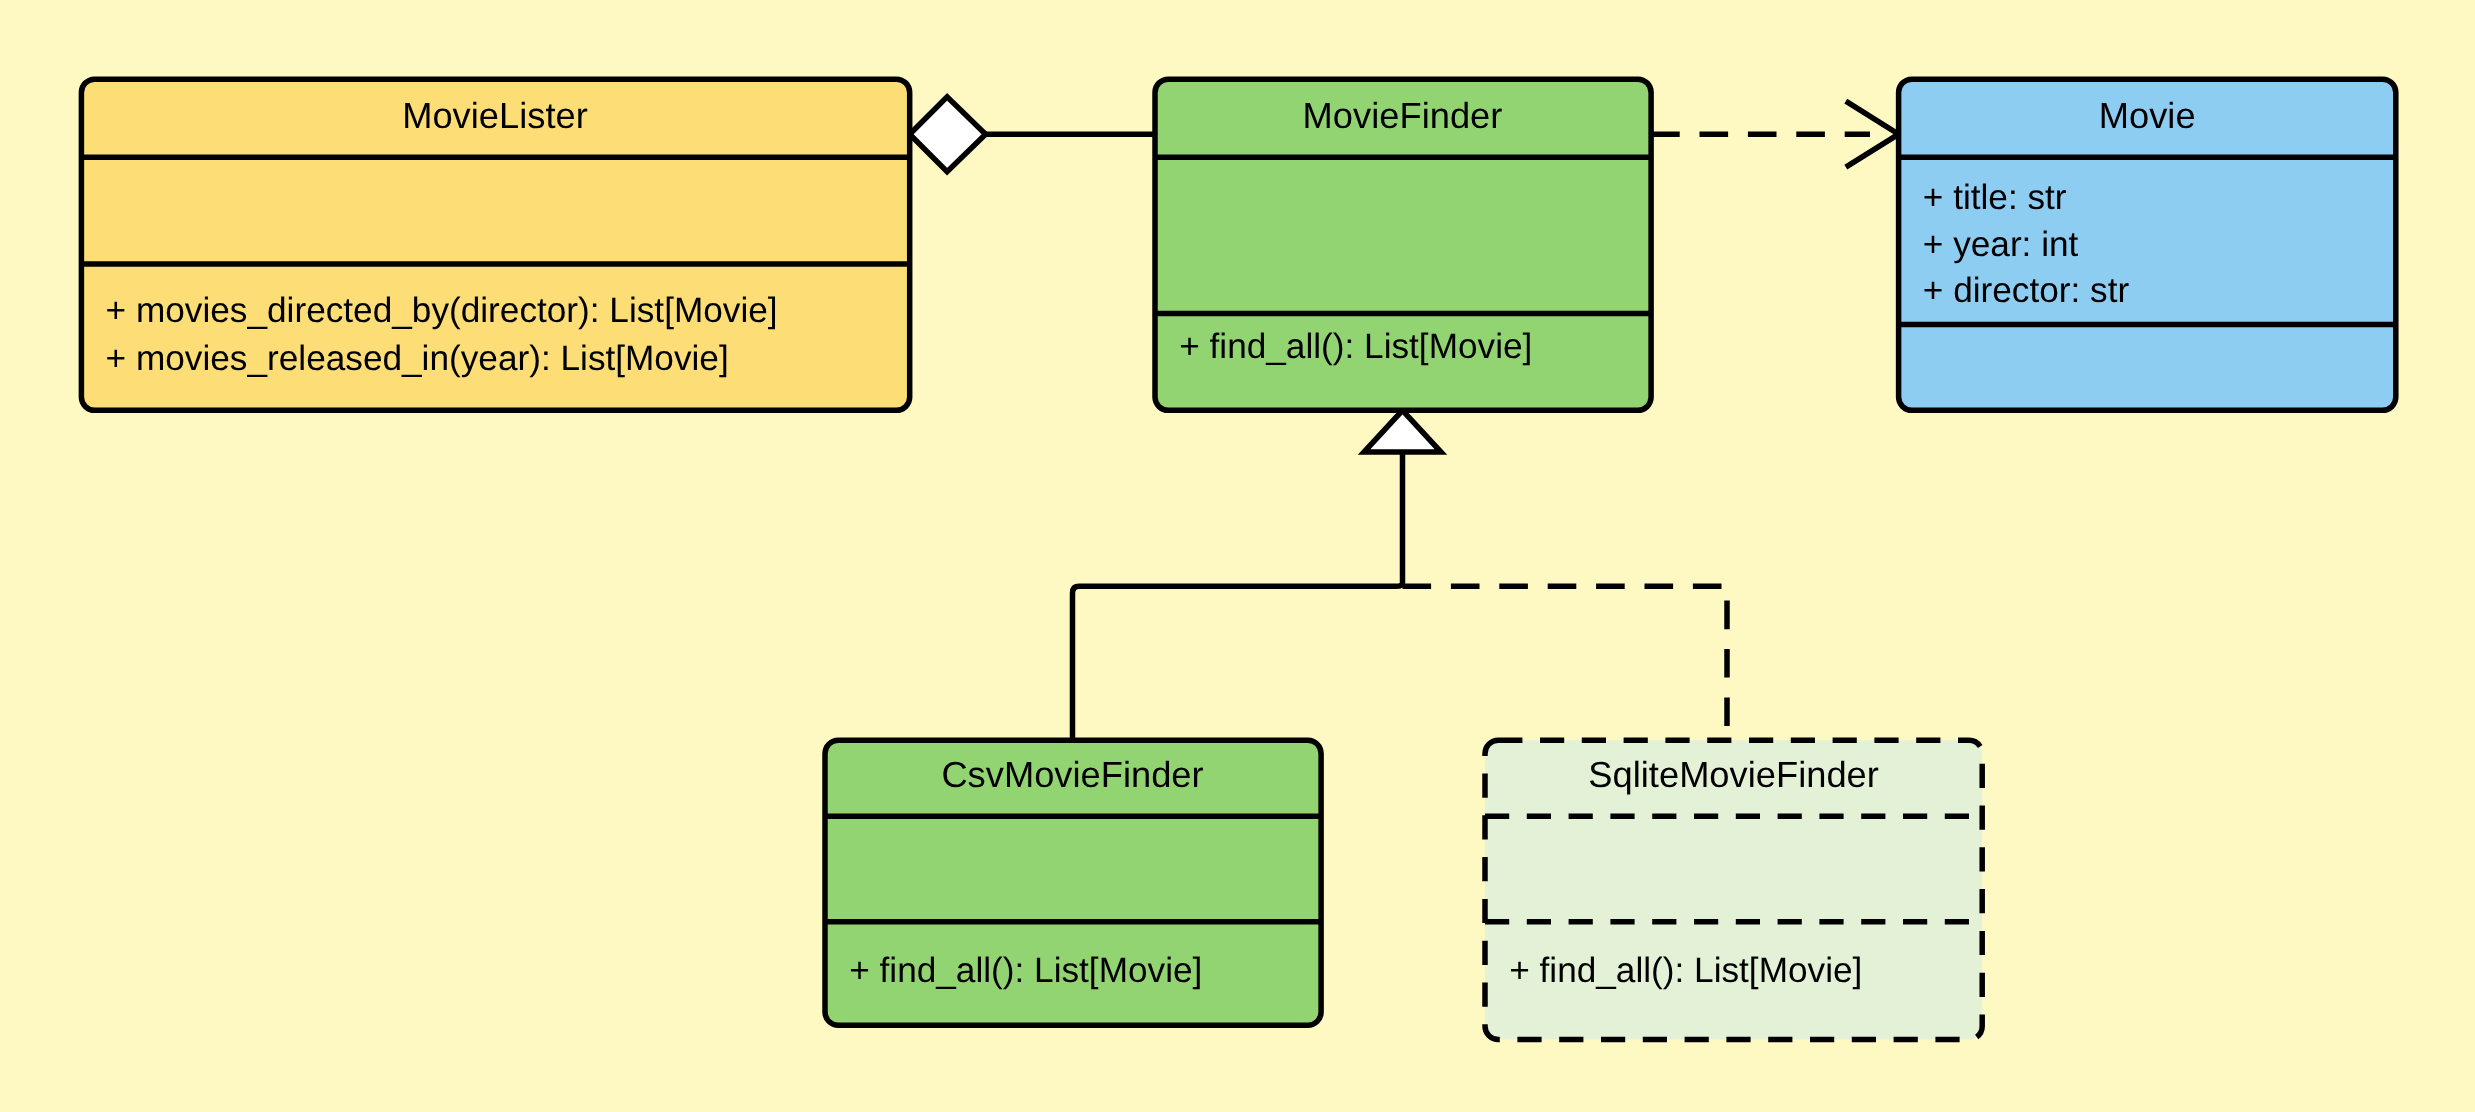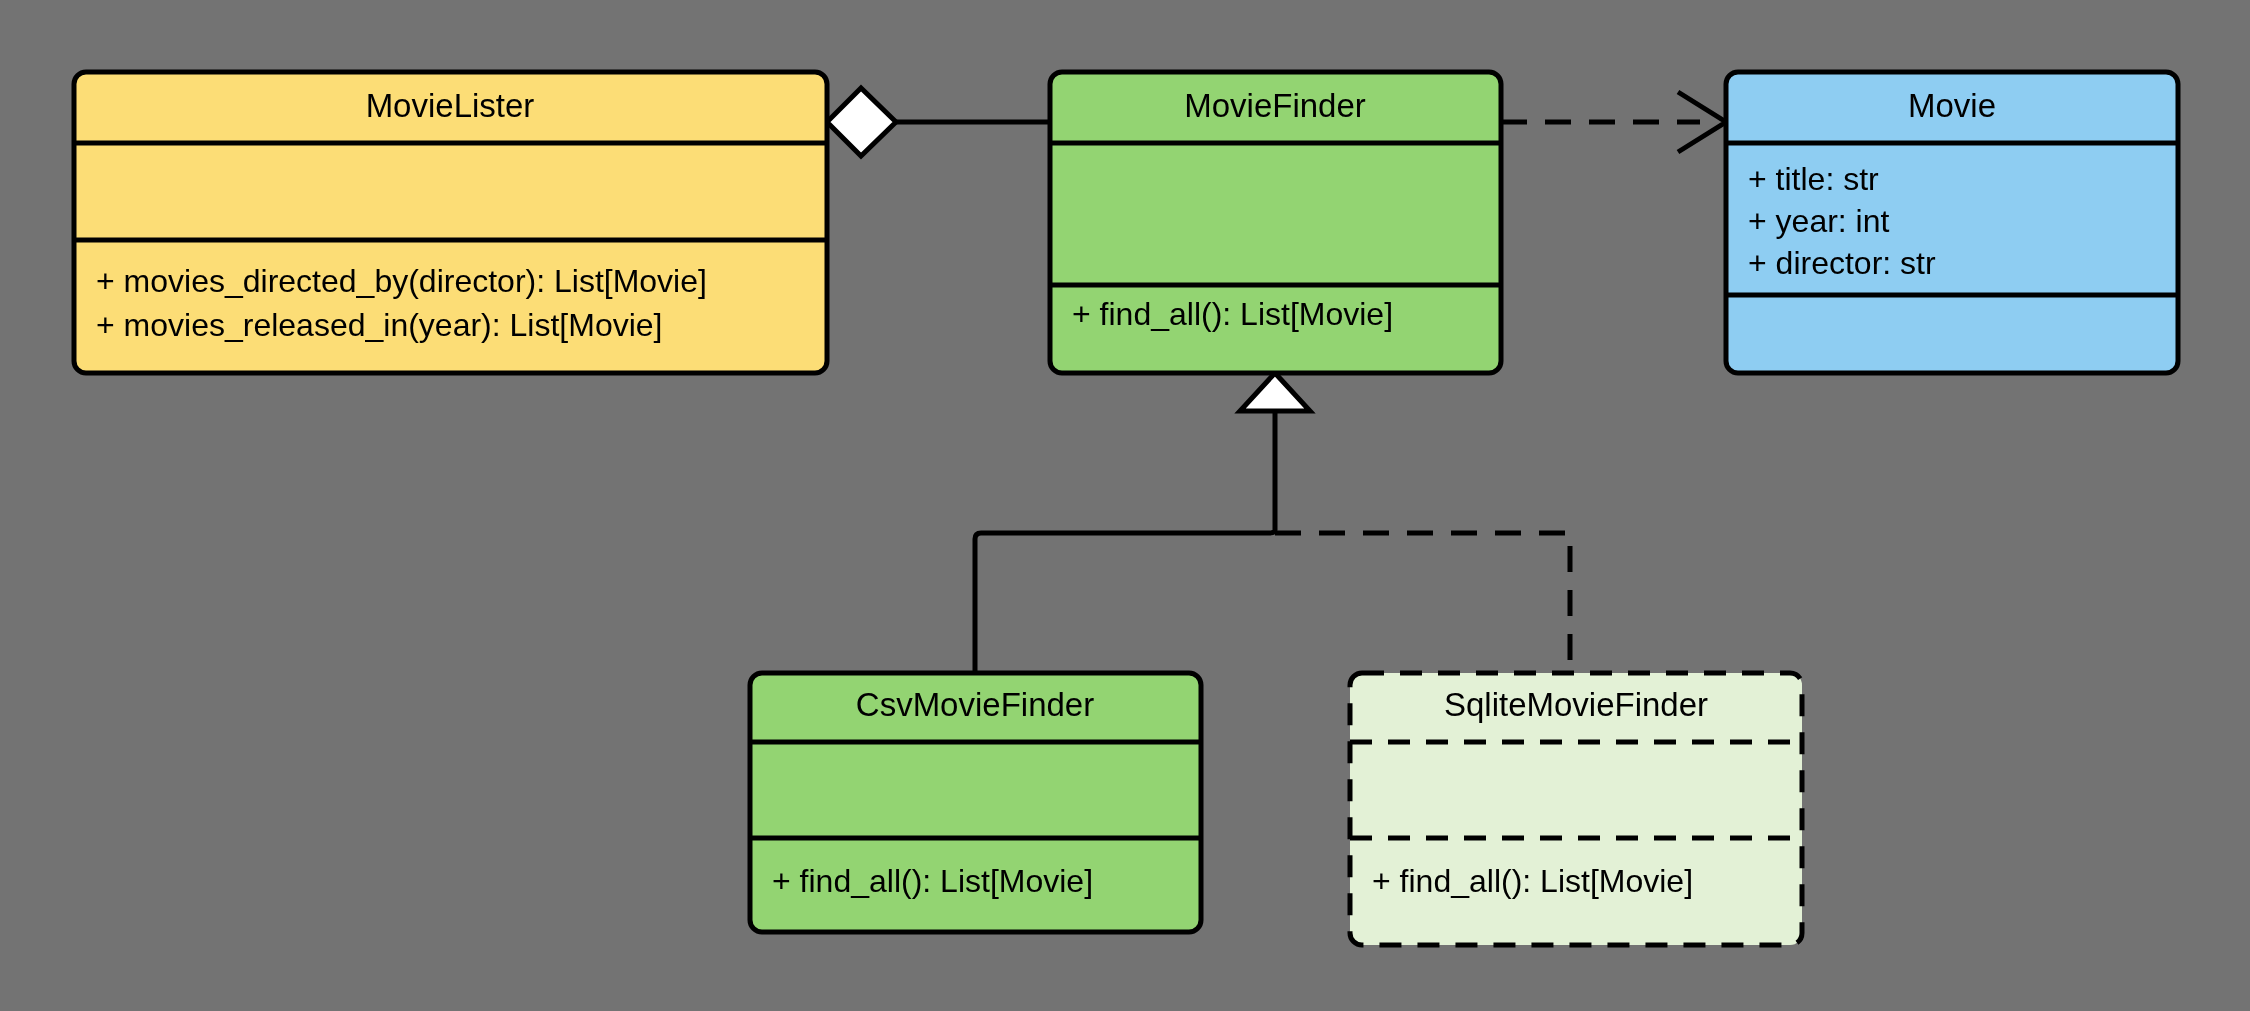--- a/index.html
+++ b/index.html
@@ -4,21 +4,21 @@
 <style>
   html, body {
     margin: 0;
     padding: 0;
     background: #ffffff;
   }
   #diagram-root {
     position: relative;
     width: 2250px;
     height: 1011px;
-    background: #737373;
+    background: #fef9c3;
     font-family: "Liberation Sans", sans-serif;
     overflow: hidden;
   }
   svg#uml-canvas {
     display: block;
     width: 2250px;
     height: 1011px;
   }
   .uml-box-shape {
     stroke: #000000;

